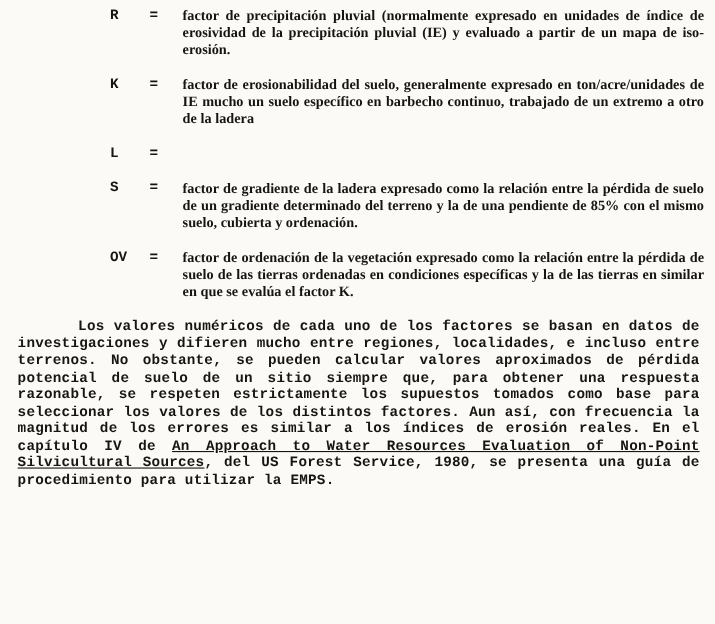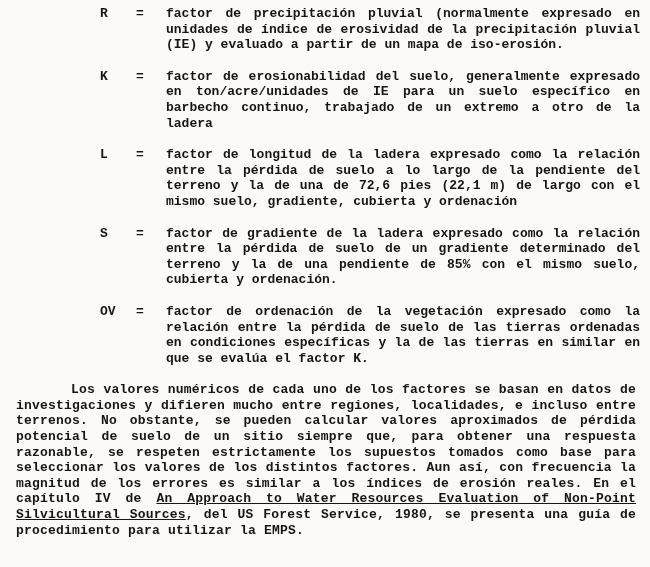--- a/index.html
+++ b/index.html
@@ -15,21 +15,21 @@
   }
   .definition-list { }
   .def-row {
     display: grid;
     grid-template-columns: 36px 30px 474px;
     margin-left: 84px;
     margin-bottom: 16px;
   }
   .def-term { }
   .def-eq { }
-  .def-text { text-align: justify; }
+  .def-text { text-align: justify; font-family: Liberation Serif, serif; }
   .body-par {
     width: 620px;
     margin-top: 6px;
     text-align: justify;
     text-indent: 55px;
     letter-spacing: 0.2px;
   }
   .book-title { text-decoration: underline; }
 </style>
 </head>
@@ -41,27 +41,26 @@
 
     <div class="def-row">
       <span class="def-term">R</span>
       <span class="def-eq">=</span>
       <span class="def-text">factor de precipitación pluvial (normalmente expresado en unidades de índice de erosividad de la precipitación pluvial (IE) y evaluado a partir de un mapa de iso-erosión.</span>
     </div>
 
     <div class="def-row">
       <span class="def-term">K</span>
       <span class="def-eq">=</span>
-      <span class="def-text">factor de erosionabilidad del suelo, generalmente expresado en ton/acre/unidades de IE para un suelo específico en barbecho continuo, trabajado de un extremo a otro de la ladera</span>
+      <span class="def-text">factor de erosionabilidad del suelo, generalmente expresado en ton/acre/unidades de IE mucho un suelo específico en barbecho continuo, trabajado de un extremo a otro de la ladera</span>
     </div>
 
     <div class="def-row">
       <span class="def-term">L</span>
       <span class="def-eq">=</span>
-      <span class="def-text">factor de longitud de la ladera expresado como la relación entre la pérdida de suelo a lo largo de la pendiente del terreno y la de una de 72,6 pies (22,1 m) de largo con el mismo suelo, gradiente, cubierta y ordenación</span>
     </div>
 
     <div class="def-row">
       <span class="def-term">S</span>
       <span class="def-eq">=</span>
       <span class="def-text">factor de gradiente de la ladera expresado como la relación entre la pérdida de suelo de un gradiente determinado del terreno y la de una pendiente de 85% con el mismo suelo, cubierta y ordenación.</span>
     </div>
 
     <div class="def-row">
       <span class="def-term">OV</span>

